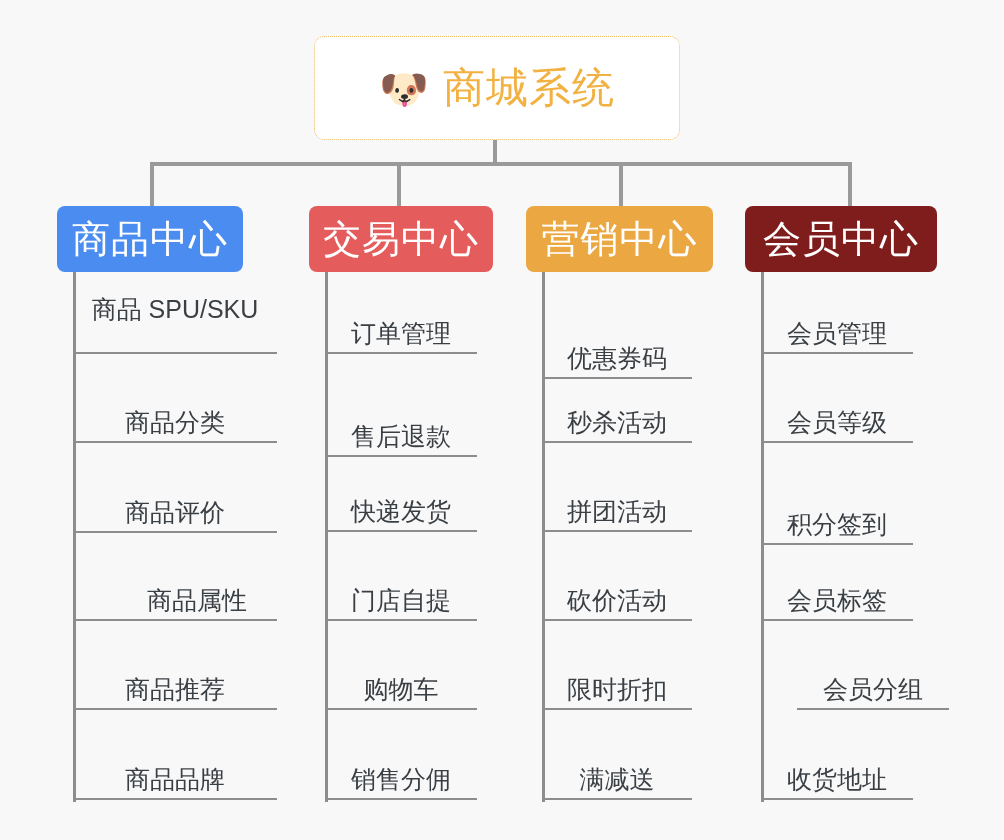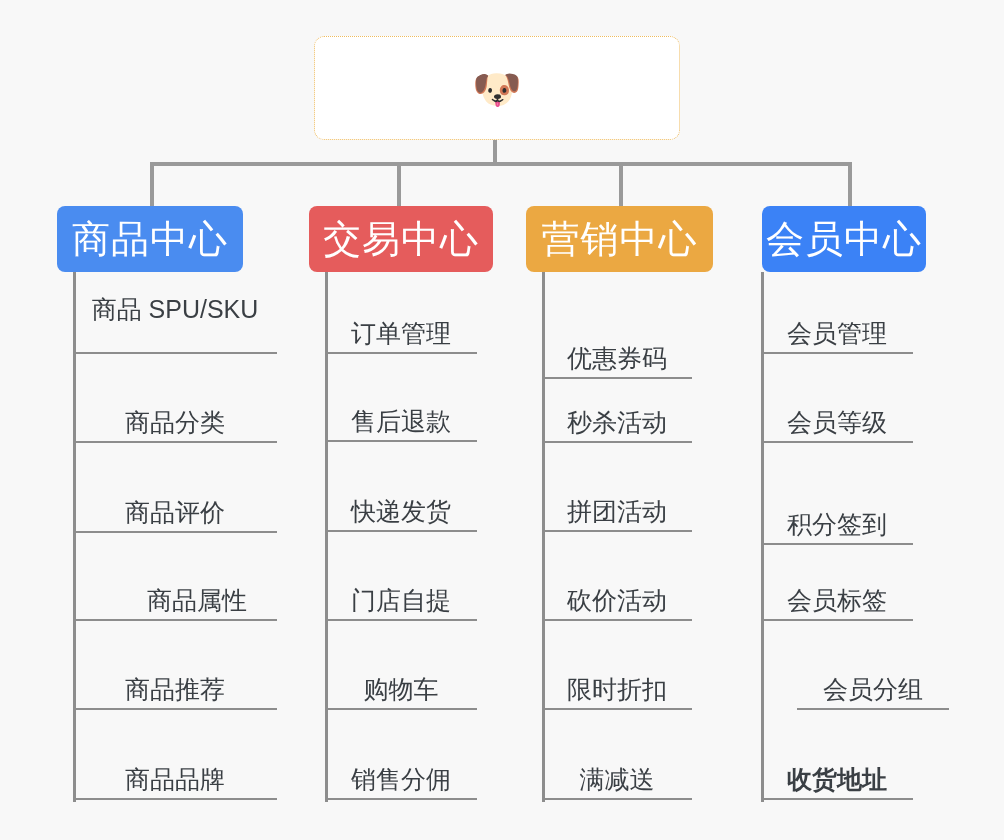--- a/index.html
+++ b/index.html
@@ -98,20 +98,21 @@
     padding-bottom: 5px;
   }
 </style>
 </head>
 <body>
 
 <div id="stage">
 
   <div class="root-node">
     <span class="root-emoji">🐶</span>
+    <span class="root-title">商城系统</span>
   </div>
 
   <div id="connectors">
       <div class="conn conn-v" style="left: 493px; top: 140px; height: 26px; background: rgb(154, 154, 154);"></div>
       <div class="conn conn-h" style="left: 150px; top: 162px; width: 702px; background: rgb(154, 154, 154);"></div>
       <div class="conn conn-v" style="left: 150px; top: 162px; height: 44px; background: rgb(154, 154, 154);"></div>
       <div class="conn conn-v" style="left: 397px; top: 162px; height: 44px; background: rgb(154, 154, 154);"></div>
       <div class="conn conn-v" style="left: 619px; top: 162px; height: 44px; background: rgb(154, 154, 154);"></div>
       <div class="conn conn-v" style="left: 848px; top: 162px; height: 44px; background: rgb(154, 154, 154);"></div>
     </div>
@@ -142,21 +143,21 @@
         </div>
       </div>
       <div class="branch" style="left: 0px;">
         <div class="branch-header" style="left: 309px; width: 184px; background: rgb(229, 92, 92);">
           <span>交易中心</span>
         </div>
         <div class="branch-stem" style="left: 325px; top: 66px; height: 530px; background: rgb(141, 141, 141);"></div>
         <div class="leaf" style="left: 325px; width: 152px; top: 66px; height: 82px; border-bottom-color: rgb(141, 141, 141);">
           <span class="leaf-label">订单管理</span>
         </div>
-        <div class="leaf" style="left: 325px; width: 152px; top: 148px; height: 88px; border-bottom-color: rgb(141, 141, 141);">
+        <div class="leaf" style="left: 325px; width: 152px; top: 148px; height: 103px; border-bottom-color: rgb(141, 141, 141);">
           <span class="leaf-label">售后退款</span>
         </div>
         <div class="leaf" style="left: 325px; width: 152px; top: 237px; height: 89px; border-bottom-color: rgb(141, 141, 141);">
           <span class="leaf-label">快递发货</span>
         </div>
         <div class="leaf" style="left: 325px; width: 152px; top: 326px; height: 89px; border-bottom-color: rgb(141, 141, 141);">
           <span class="leaf-label">门店自提</span>
         </div>
         <div class="leaf" style="left: 325px; width: 152px; top: 415px; height: 89px; border-bottom-color: rgb(141, 141, 141);">
           <span class="leaf-label">购物车</span>
@@ -183,38 +184,38 @@
           <span class="leaf-label">砍价活动</span>
         </div>
         <div class="leaf" style="left: 542px; width: 150px; top: 415px; height: 89px; border-bottom-color: rgb(141, 141, 141);">
           <span class="leaf-label">限时折扣</span>
         </div>
         <div class="leaf" style="left: 542px; width: 150px; top: 504px; height: 90px; border-bottom-color: rgb(141, 141, 141);">
           <span class="leaf-label">满减送</span>
         </div>
       </div>
       <div class="branch" style="left: 0px;">
-        <div class="branch-header" style="left: 762px; width: 164px; background: #3b82f6;">
+        <div class="branch-header" style="left: 745px; width: 192px; background: #7f1d1d;">
           <span>会员中心</span>
         </div>
         <div class="branch-stem" style="left: 761px; top: 66px; height: 530px; background: rgb(141, 141, 141);"></div>
         <div class="leaf" style="left: 761px; width: 152px; top: 66px; height: 82px; border-bottom-color: rgb(141, 141, 141);">
           <span class="leaf-label">会员管理</span>
         </div>
         <div class="leaf" style="left: 761px; width: 152px; top: 148px; height: 89px; border-bottom-color: rgb(141, 141, 141);">
           <span class="leaf-label">会员等级</span>
         </div>
         <div class="leaf" style="left: 761px; width: 152px; top: 237px; height: 102px; border-bottom-color: rgb(141, 141, 141);">
           <span class="leaf-label">积分签到</span>
         </div>
         <div class="leaf" style="left: 761px; width: 152px; top: 326px; height: 89px; border-bottom-color: rgb(141, 141, 141);">
           <span class="leaf-label">会员标签</span>
         </div>
         <div class="leaf" style="left: 761px; width: 152px; top: 415px; height: 89px; border-bottom-color: rgb(141, 141, 141); margin-left: 36px;">
           <span class="leaf-label">会员分组</span>
         </div>
-        <div class="leaf" style="left: 761px; width: 152px; top: 504px; height: 90px; border-bottom-color: rgb(141, 141, 141); font-weight: bold;">
+        <div class="leaf" style="left: 761px; width: 152px; top: 504px; height: 90px; border-bottom-color: rgb(141, 141, 141);">
           <span class="leaf-label">收货地址</span>
         </div>
       </div>
     </div>
 
 </div>
 
 </body></html>

